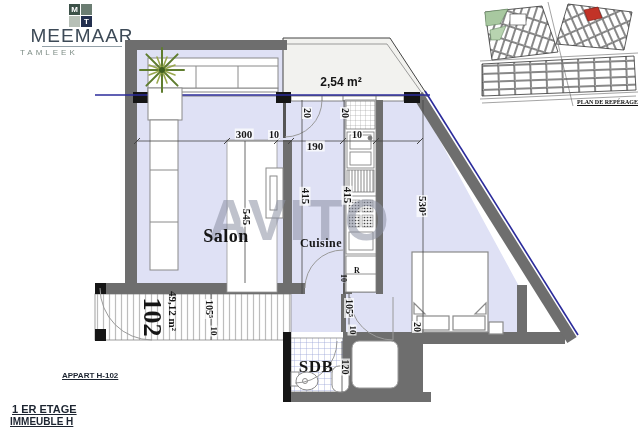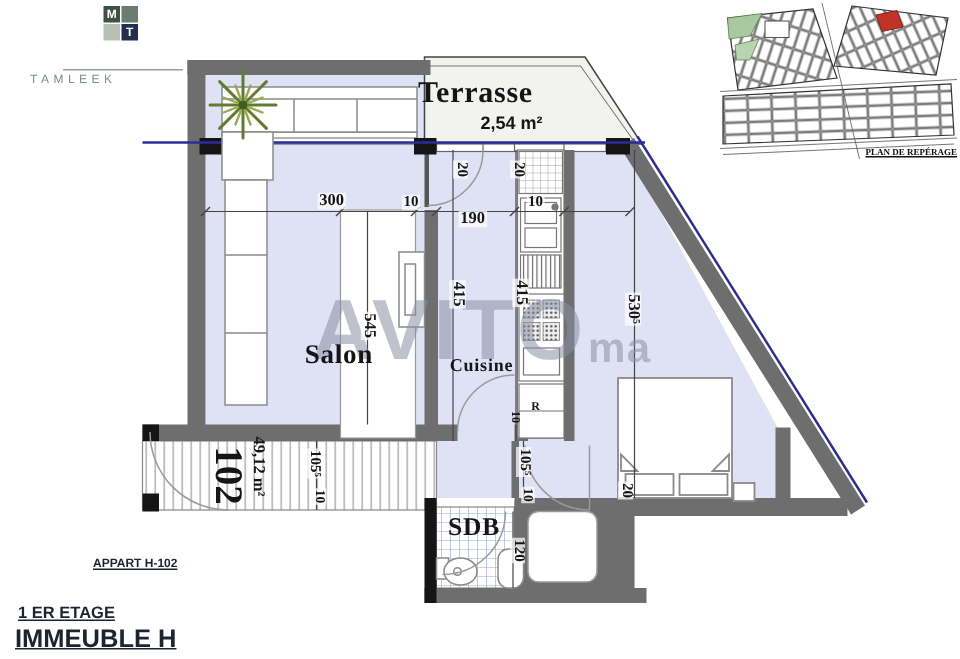--- a/index.html
+++ b/index.html
@@ -33,20 +33,21 @@
       <div class="logo-sq" style="background:#3c5148;">
           <span>M</span>
         </div>
       <div class="logo-sq" style="background:#6b7d72;"></div>
       <div class="logo-sq" style="background:#b7c0b7;"></div>
       <div class="logo-sq" style="background:#232f4e;">
           <span>T</span>
         </div>
     </div>
   </div>
+  <div class="abs sans" style="left:20px;top:25px;width:124px;text-align:center;font-size:19px;color:#3d4a57;letter-spacing:1px;">MEEMAAR</div>
   <div class="abs" style="left:42px;top:46px;width:80px;height:1px;background:#93a0a8;"></div>
   <div class="abs sans" style="left:20px;top:48px;width:124px;font-size:8px;color:#7e8d86;letter-spacing:3px;">TAMLEEK</div>
 
   <svg class="abs" style="left:480px;top:2px;" width="158" height="106" viewBox="0 0 158 106">
     <defs>
       <pattern id="houses1" width="7" height="14" patternUnits="userSpaceOnUse" patternTransform="rotate(18)">
         <rect width="7" height="14" fill="#fff"></rect>
           <rect x="0.5" y="0.5" width="6" height="13" fill="none" stroke="#555" stroke-width="0.7"></rect>
       </pattern>
       <pattern id="houses2" width="7" height="13" patternUnits="userSpaceOnUse" patternTransform="rotate(-24)">
@@ -248,48 +249,46 @@
           <line x1="0" y1="0" x2="-5" y2="-13"></line>
         <line x1="0" y1="0" x2="5" y2="-13"></line>
           <line x1="0" y1="0" x2="13" y2="-5"></line>
       </g>
       <circle cx="0" cy="0" r="3" fill="#3f5f1f" stroke="none"></circle>
     </g>
   </svg>
 
   <div id="watermark">
     <span class="big">AVITO</span>
-    <span class="small">ma</span>
   </div>
 
-  <div class="lbl room" style="left:317px;top:62px;font-size:20px;">Terrasse</div>
   <div class="lbl sans" style="left:341px;top:82px;font-size:12px;">2,54 m²</div>
   <div class="lbl room" style="left:226px;top:236px;font-size:18px;">Salon</div>
   <div class="lbl room" style="left:321px;top:243px;font-size:12px;text-align:right;">Cuisine</div>
-  <div class="lbl room" style="left:316px;top:351px;font-size:17px;">SDB</div>
+  <div class="lbl room" style="left:316px;top:366px;font-size:17px;">SDB</div>
 
   <div class="lbl v" style="left:152px;top:317px;font-size:26px;">102</div>
   <div class="lbl v" style="left:172px;top:311px;font-size:11px;">49,12 m²</div>
   <div class="lbl" style="left:357px;top:271px;font-size:8px;">R</div>
 
-  <div class="lbl dim" style="left:221px;top:134px;font-size:11px;">300</div>
+  <div class="lbl dim" style="left:244px;top:134px;font-size:11px;">300</div>
   <div class="lbl dim" style="left:274px;top:135px;font-size:10px;">10</div>
   <div class="lbl dim" style="left:315px;top:146px;font-size:11px;">190</div>
   <div class="lbl dim" style="left:357px;top:135px;font-size:10px;">10</div>
   <div class="lbl v dim" style="left:246px;top:217px;font-size:11px;">545</div>
   <div class="lbl v dim" style="left:307px;top:113px;font-size:10px;">20</div>
   <div class="lbl v dim" style="left:345px;top:113px;font-size:10px;">20</div>
   <div class="lbl v dim" style="left:305px;top:196px;font-size:11px;">415</div>
   <div class="lbl v dim" style="left:347px;top:195px;font-size:11px;">415</div>
   <div class="lbl v dim" style="left:422px;top:206px;font-size:11px;">530⁵</div>
   <div class="lbl v dim" style="left:209px;top:309px;font-size:10px;">105⁵</div>
   <div class="lbl v dim" style="left:213px;top:331px;font-size:9px;">10</div>
   <div class="lbl v dim" style="left:349px;top:308px;font-size:10px;">105⁵</div>
   <div class="lbl v dim" style="left:352px;top:330px;font-size:9px;">10</div>
   <div class="lbl v dim" style="left:417px;top:327px;font-size:10px;">20</div>
   <div class="lbl v dim" style="left:345px;top:367px;font-size:10px;">120</div>
   <div class="lbl v" style="left:343px;top:278px;font-size:8px;">10</div>
 
   <div class="footer-t" style="left:62px;top:371px;font-size:8px;">APPART H-102</div>
   <div class="footer-t" style="left:12px;top:403px;font-size:11px;">1 ER ETAGE</div>
-  <div class="footer-t" style="left:10px;top:416px;font-size:17px;">IMMEUBLE H</div>
+  <div class="footer-t" style="left:10px;top:416px;font-size:10px;">IMMEUBLE H</div>
 
 </div>
 
 </body></html>

